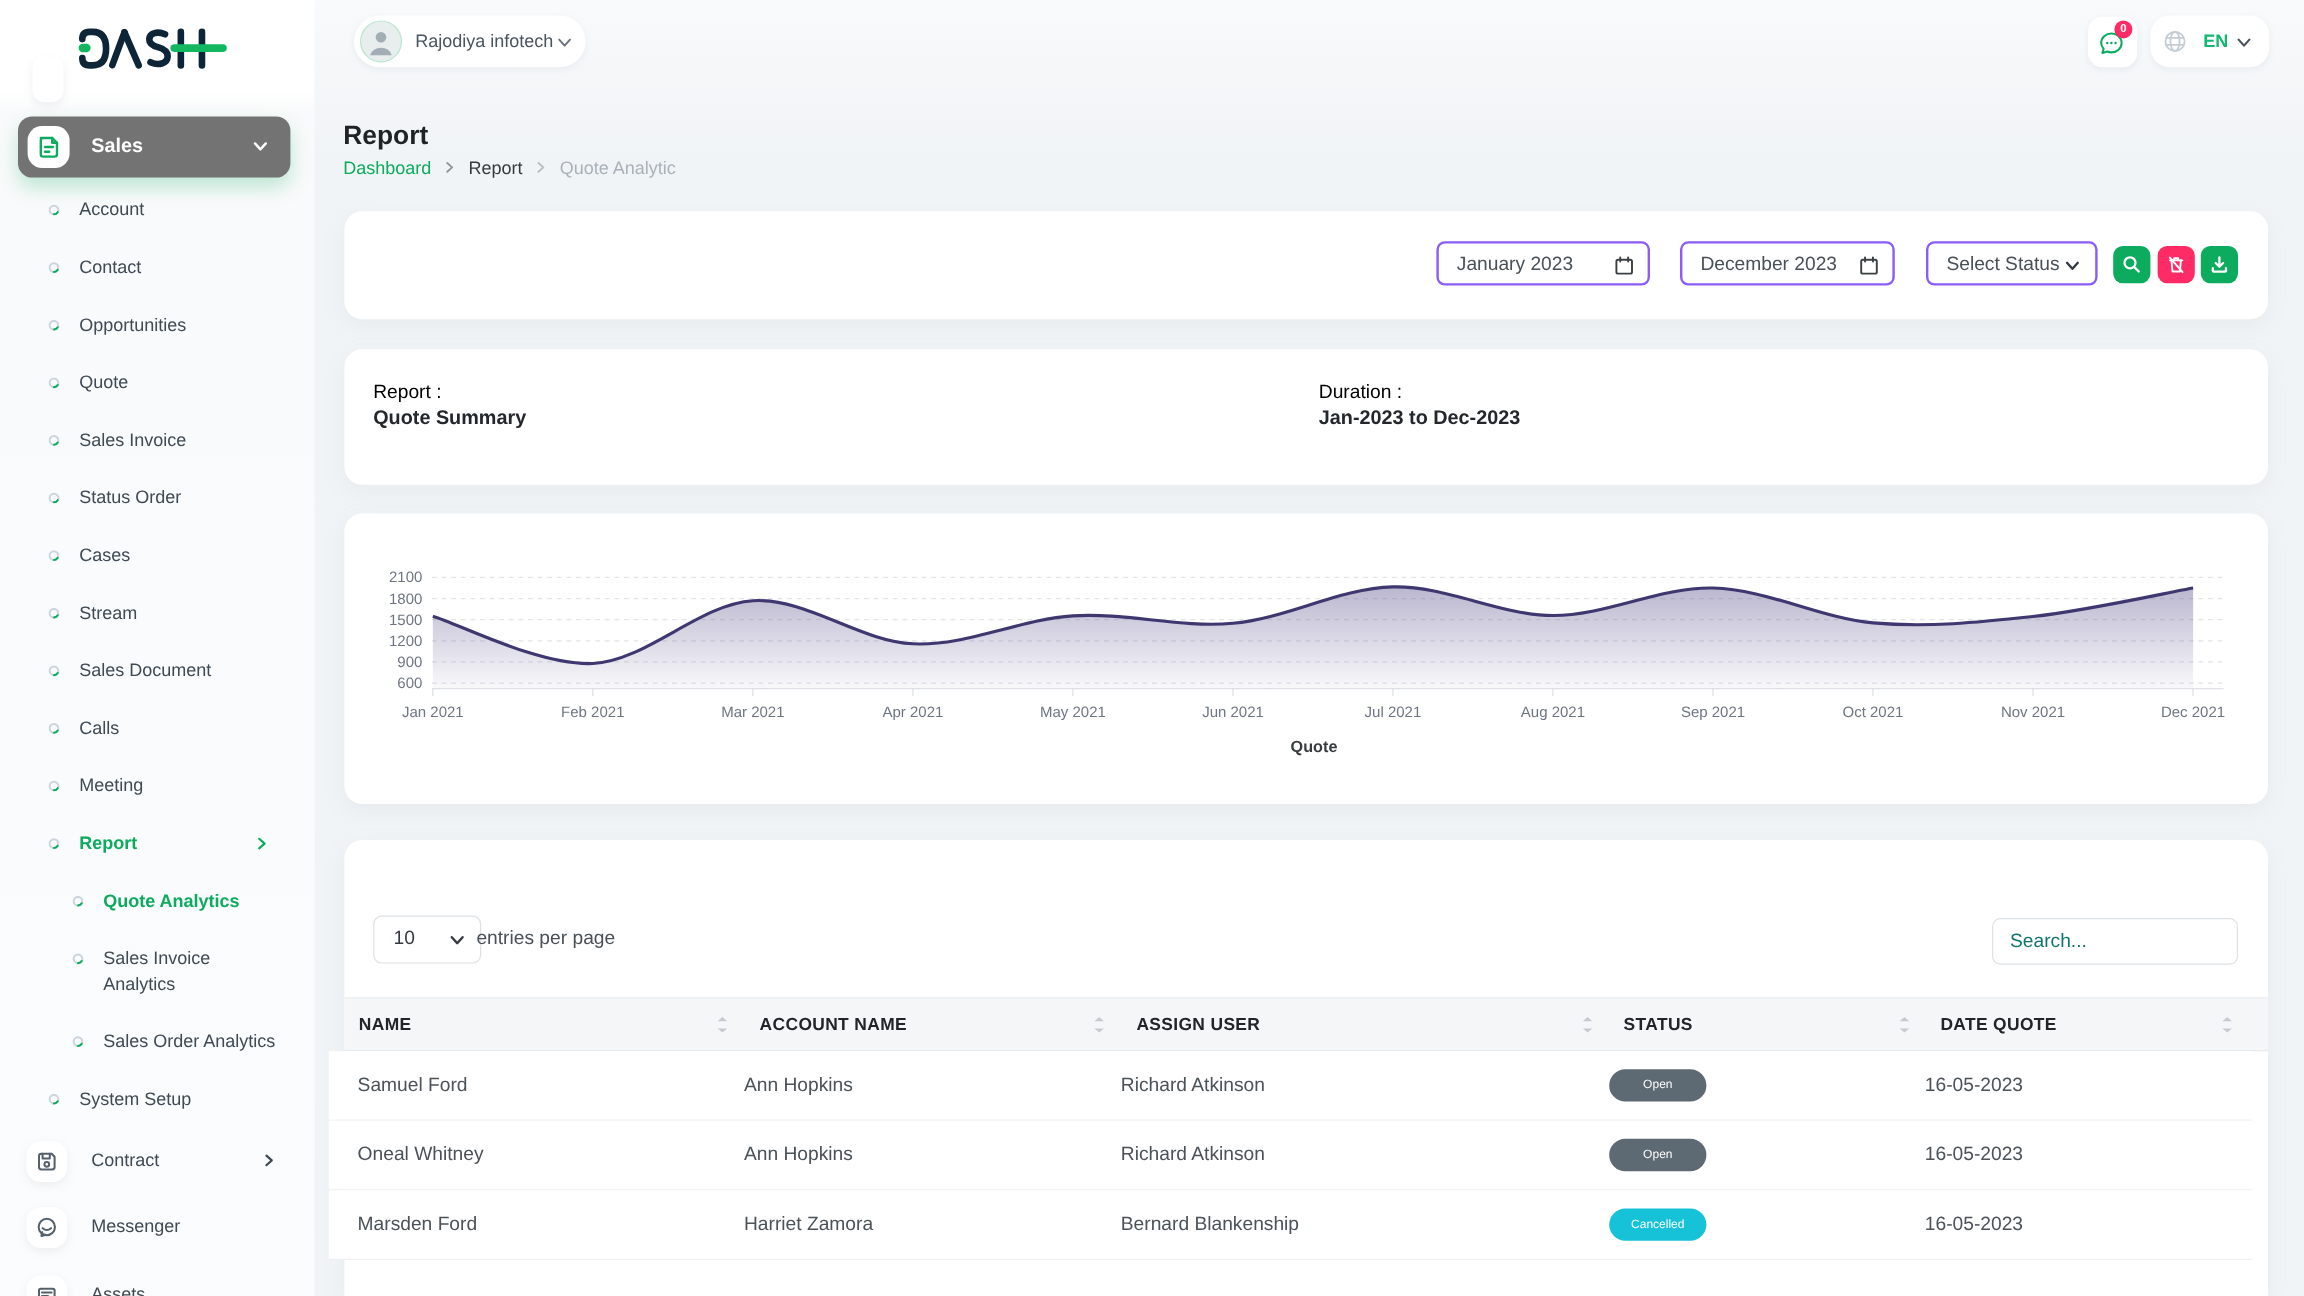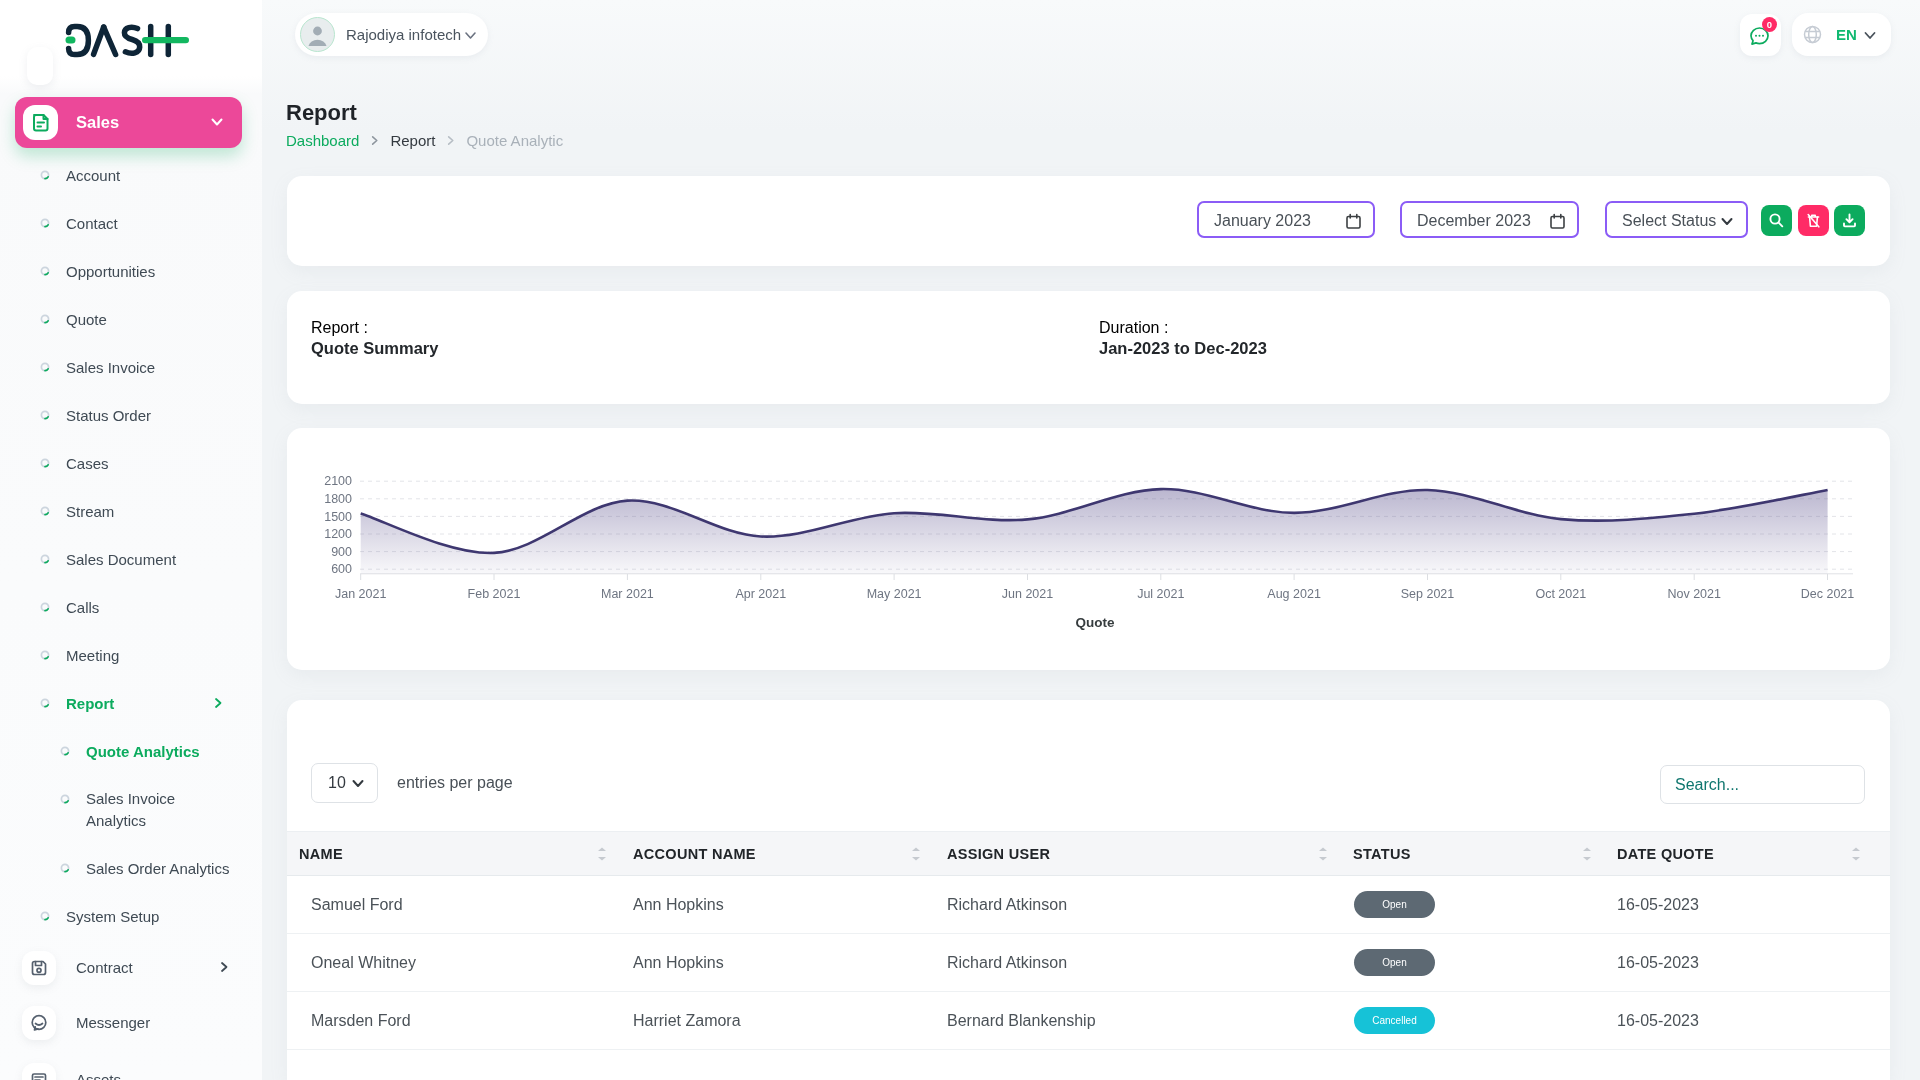--- a/index.html
+++ b/index.html
@@ -2,21 +2,21 @@
 <html><head>
 <meta charset="utf-8">
 <style>
 * { margin:0; padding:0; box-sizing:border-box; }
 html,body { width:1920px; height:1080px; overflow:hidden; font-family:"Liberation Sans",sans-serif; background:#f1f4f6; }
 .abs { position:absolute; }
 body { position:relative; }
 .sidebar { position:absolute; left:0; top:0; width:262px; height:1080px; background:linear-gradient(#ffffff 0px, #ffffff 76px, #f9fafb 94px, #fbfcfd 100%); }
 .mini-box { position:absolute; left:27px; top:47px; width:26px; height:38px; border-radius:10px; background:#fff; box-shadow:0 3px 8px rgba(140,150,160,.14); }
 .logo { position:absolute; left:60px; top:20px; }
-.sales-box { position:absolute; left:15px; top:97px; width:227px; height:51px; border-radius:12px; background:#ec4899; box-shadow:0 8px 16px rgba(12,171,94,.25); }
+.sales-box { position:absolute; left:15px; top:97px; width:227px; height:51px; border-radius:12px; background:#737373; box-shadow:0 8px 16px rgba(12,171,94,.25); }
 .sales-icon { position:absolute; left:8px; top:8px; width:35px; height:35px; border-radius:12px; background:#fff; }
 .sales-box .lbl { position:absolute; left:61px; top:0; line-height:51px; color:#fff; font-size:16.5px; font-weight:bold; }
 .mi { position:absolute; left:0; width:262px; }
 .mi .txt { position:absolute; left:66px; top:50%; transform:translateY(-50%); font-size:15px; color:#3f4a54; white-space:nowrap; }
 .mi.sub .txt { left:86px; }
 .mi.green .txt { color:#0cab5e; font-weight:bold; }
 .ring { position:absolute; }
 .ibox { position:absolute; left:22px; width:38px; height:38px; border-radius:12px; background:#fff; box-shadow:0 3px 8px rgba(130,140,150,.12); }
 .userpill { position:absolute; left:295px; top:13px; width:193px; height:43px; background:#fff; border-radius:22px; box-shadow:0 2px 6px rgba(150,160,170,.12); }
 .avatar { position:absolute; left:5px; top:4px; width:35px; height:35px; border-radius:50%; background:#e8edee; border:1px solid #b9e6cf; overflow:hidden; }
@@ -26,28 +26,28 @@
 .enpill { position:absolute; left:1792px; top:13px; width:99px; height:43px; border-radius:16px; background:#fff; box-shadow:0 2px 6px rgba(150,160,170,.12); }
 .enpill .en { position:absolute; left:44px; top:0; line-height:43px; font-size:15px; font-weight:bold; color:#11b971; }
 .h1 { position:absolute; left:286px; top:100px; font-size:22px; font-weight:bold; color:#1f2328; }
 .bc { position:absolute; left:286px; top:132px; font-size:15px; color:#343a40; }
 .bc .g { color:#0cab5e; }
 .bc .mut { color:#a9b1b9; }
 .card { position:absolute; left:287px; width:1603px; background:#fff; border-radius:15px; box-shadow:0 6px 18px rgba(160,170,180,.10); }
 .inp { position:absolute; top:201px; height:37px; border:2px solid #8b5cf6; border-radius:7px; background:#fff; font-size:16px; color:#495057; }
 .inp .t { position:absolute; left:15px; top:0; line-height:35px; white-space:nowrap; }
 .sqbtn { position:absolute; top:205px; width:31px; height:31px; border-radius:8px; }
-.tsel { position:absolute; left:311px; top:763px; width:67px; height:40px; border:1px solid #dee2e6; border-radius:7px; background:#fff; }
+.tsel { position:absolute; left:311px; top:763px; width:90px; height:40px; border:1px solid #dee2e6; border-radius:7px; background:#fff; }
 .tsel .t { position:absolute; left:16px; line-height:38px; font-size:16px; color:#343a40; }
 .epp { position:absolute; left:397px; top:763px; line-height:40px; font-size:16px; color:#495057; }
 .srch { position:absolute; left:1660px; top:765px; width:205px; height:39px; border:1px solid #dee2e6; border-radius:7px; background:#fff; }
 .srch .t { position:absolute; left:14px; line-height:37px; font-size:16px; color:#0f766e; }
 .thead { position:absolute; left:287px; top:831px; width:1603px; height:45px; background:#f5f6f8; border-top:1px solid #eceff2; border-bottom:1px solid #e6eaed; }
 .th { position:absolute; top:0; line-height:45px; font-size:14.5px; font-weight:bold; color:#212529; letter-spacing:.3px; }
-.trow { position:absolute; left:287px; width:1603px; height:58px; border-bottom:1px solid #eef1f3; background:#fff; }
+.trow { position:absolute; left:274px; width:1603px; height:58px; border-bottom:1px solid #eef1f3; background:#fff; }
 .td { position:absolute; line-height:58px; font-size:16px; color:#4b5258; white-space:nowrap; }
 .pill { position:absolute; top:15px; width:81px; height:27px; border-radius:14px; color:#fff; font-size:10px; text-align:center; line-height:27px; }
 .pgray { background:#5d6973; }
 .pcyan { background:#16c2d7; }
 </style>
 </head>
 <body>
 <div class="abs" style="left:0;top:0;width:1920px;height:130px;background:linear-gradient(#f8fafb,#f1f4f6);"></div>
 <div class="sidebar"></div>
 <div class="mini-box"></div>

